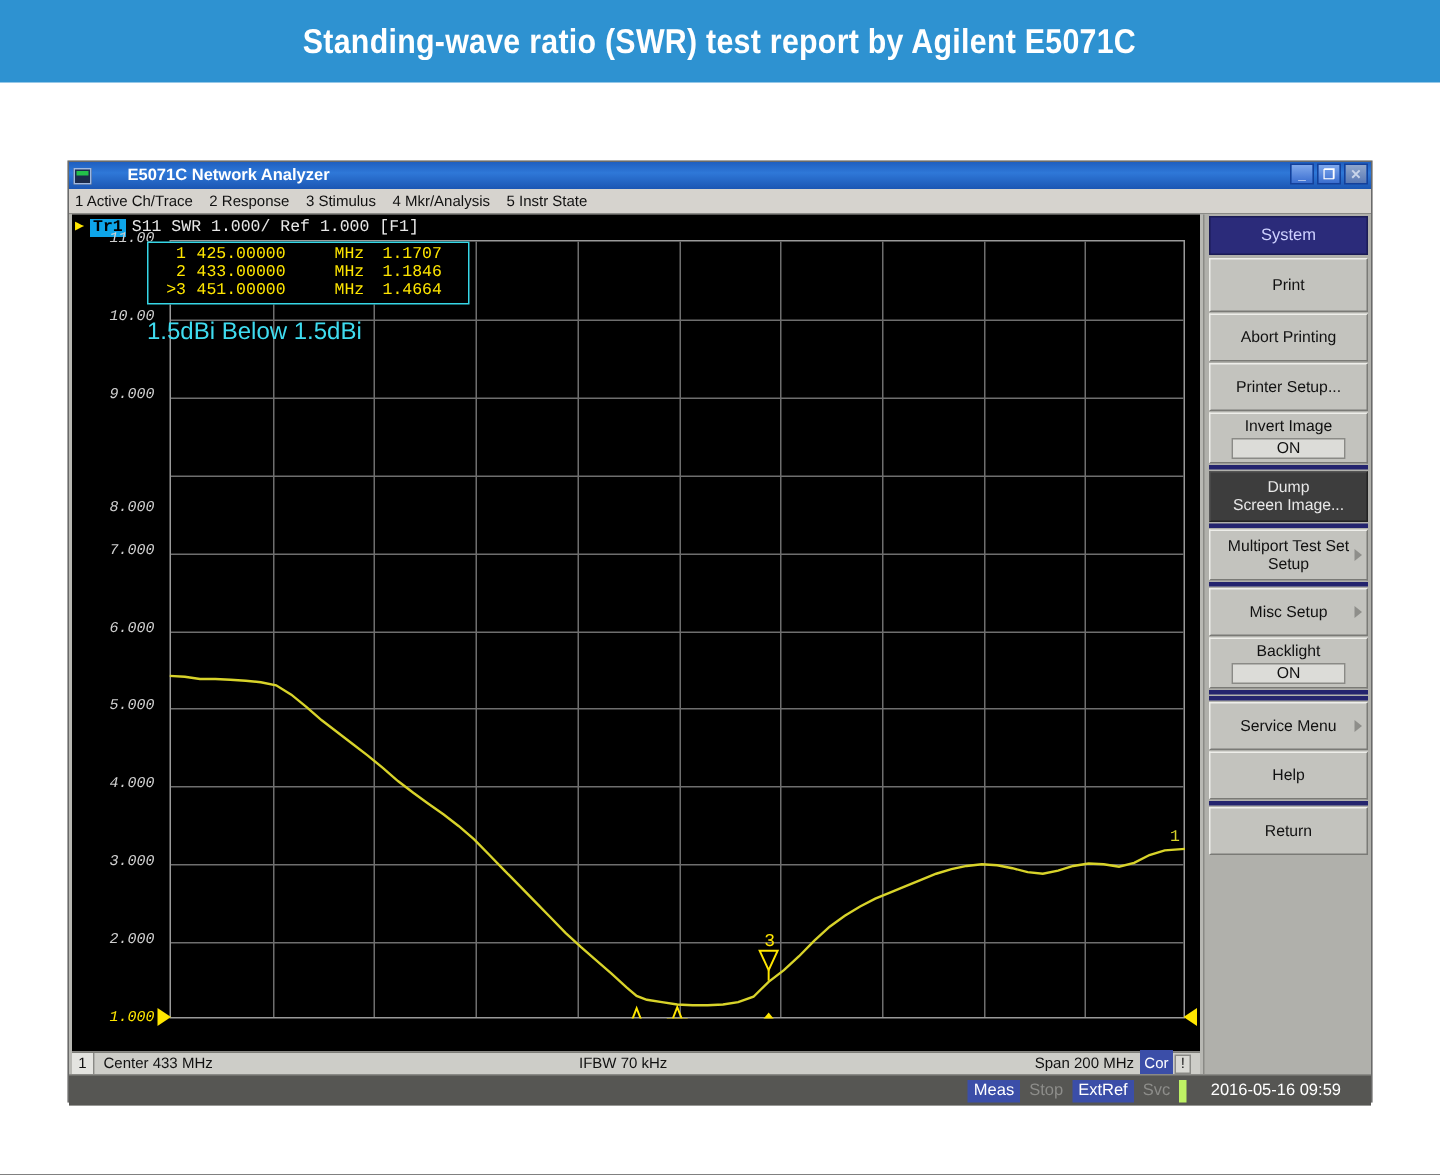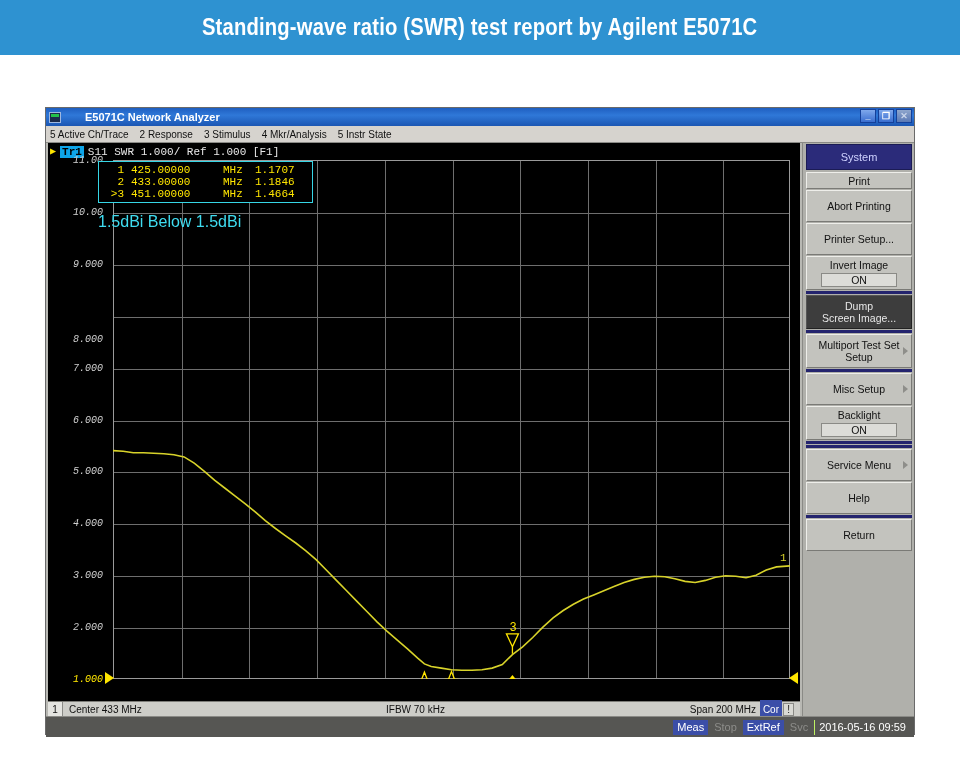--- a/index.html
+++ b/index.html
@@ -162,22 +162,22 @@
   .bottombar{
     position:absolute;left:0;bottom:0;width:100%;height:21px;background:#565653;
     border-top:1px solid #8a8a86;box-sizing:border-box;display:flex;
     align-items:center;justify-content:flex-end;padding-right:4px;gap:2px;
   }
   .bb-item{
     font-size:11px;padding:1px 4px;color:#ffffff;background:#3b4ea8;line-height:13px;
   }
   .bb-item.off{background:#565653;color:#8d8d8a;}
   .bb-date{
-    font-size:11px;padding:1px 4px;color:#ffffff;background:#565653;
-    border-left:1px solid #bef264;line-height:13px;
+    font-size:11px;padding:1px 16px;color:#ffffff;background:#565653;
+    border-left:5px solid #bef264;line-height:13px;
   }
 </style>
 </head>
 <body>
 
 <div class="banner">
   <div class="banner-title">Standing-wave ratio (SWR) test report by Agilent E5071C</div>
 </div>
 
 <div class="vna-window">
@@ -186,21 +186,21 @@
     <span class="tb-icon"></span>
     <span class="tb-text">E5071C Network Analyzer</span>
     <div class="tb-buttons">
       <div class="tb-btn">_</div>
       <div class="tb-btn">❐</div>
       <div class="tb-btn close">✕</div>
     </div>
   </div>
 
   <div class="menubar">
-    <span class="menu-item">5 Active Ch/Trace</span>
+    <span class="menu-item">1 Active Ch/Trace</span>
     <span class="menu-item">2 Response</span>
     <span class="menu-item">3 Stimulus</span>
     <span class="menu-item">4 Mkr/Analysis</span>
     <span class="menu-item">5 Instr State</span>
   </div>
 
   <div class="workarea">
 
     <div class="screen">
 
@@ -294,21 +294,21 @@
       <span class="ch-num">1</span>
       <span class="st-center">Center 433 MHz</span>
       <span class="st-ifbw">IFBW 70 kHz</span>
       <span class="st-span">Span 200 MHz</span>
       <span class="st-cor">Cor</span>
       <span class="st-excl">!</span>
     </div>
 
     <div class="softpanel" id="softpanel">
       <div class="sk-header">System</div>
-    <div class="sk" style="height: 17px;">
+    <div class="sk" style="height: 36px;">
           <span class="lbl">Print</span>
         </div>
         <div class="sk" style="height: 32px;">
           <span class="lbl">Abort Printing</span>
         </div>
         <div class="sk" style="height: 32px;">
           <span class="lbl">Printer Setup...</span>
         </div>
         <div class="sk" style="height: 34px;">
           <span class="lbl">Invert Image</span>

